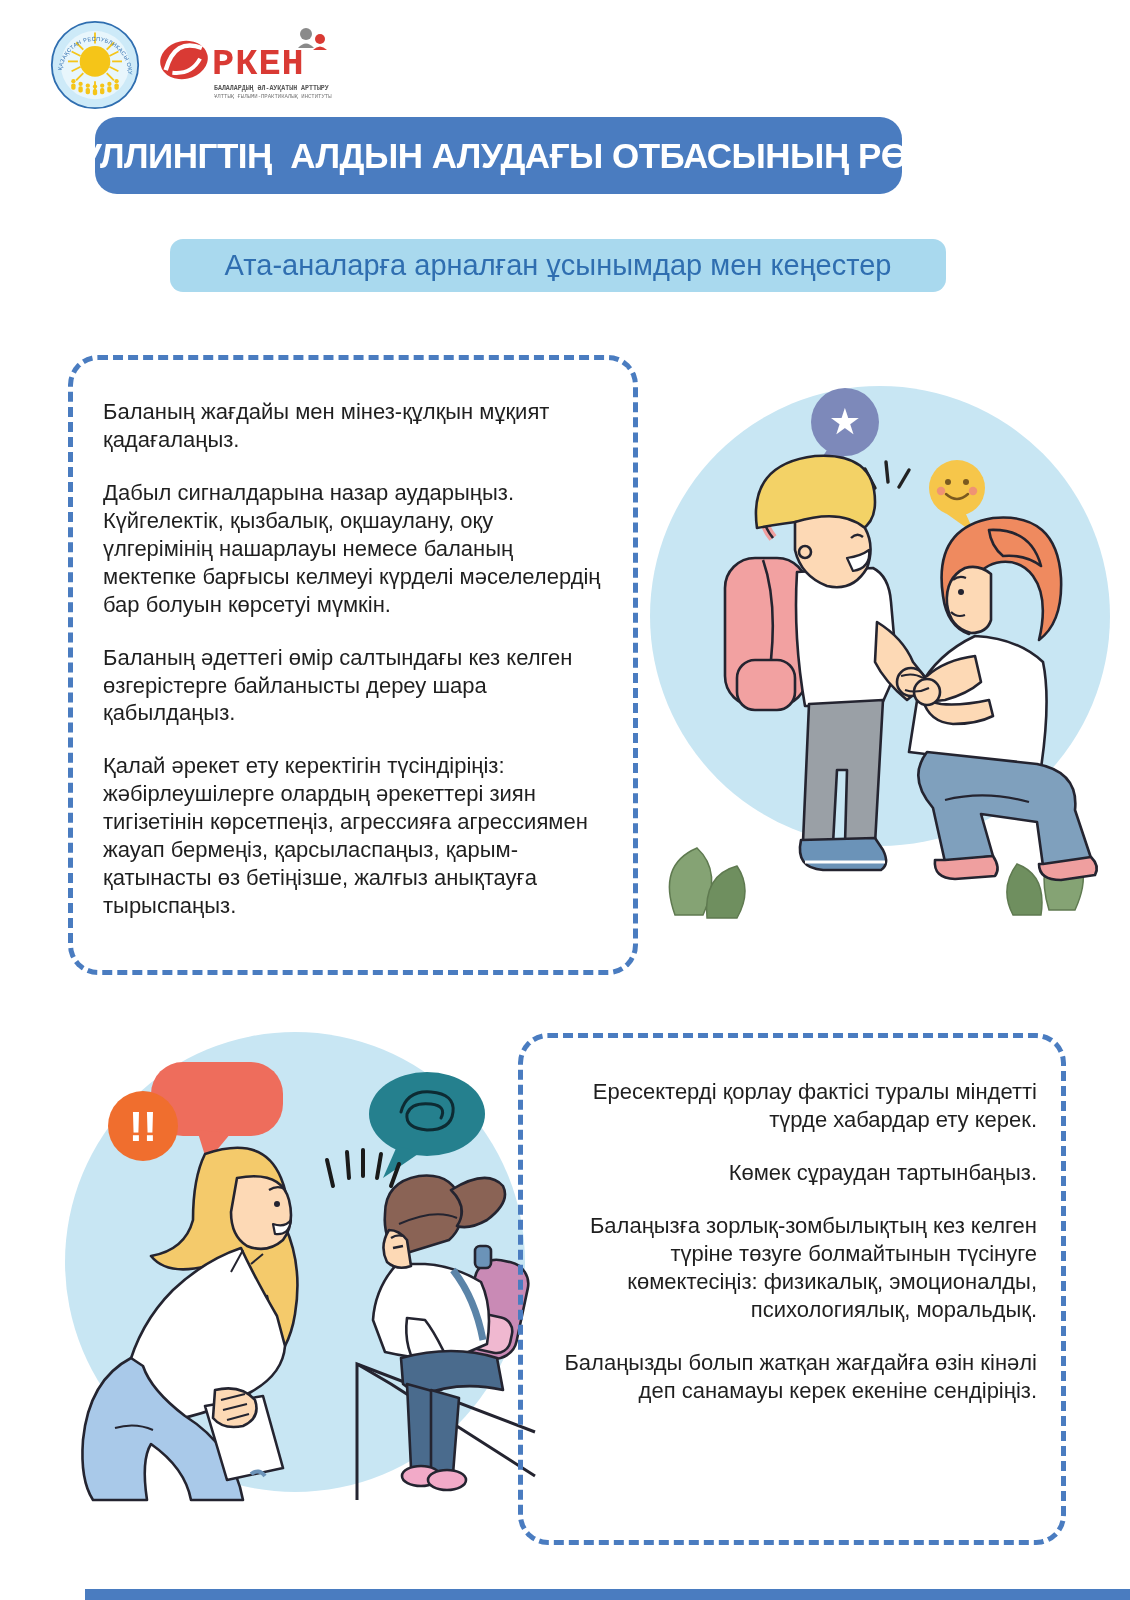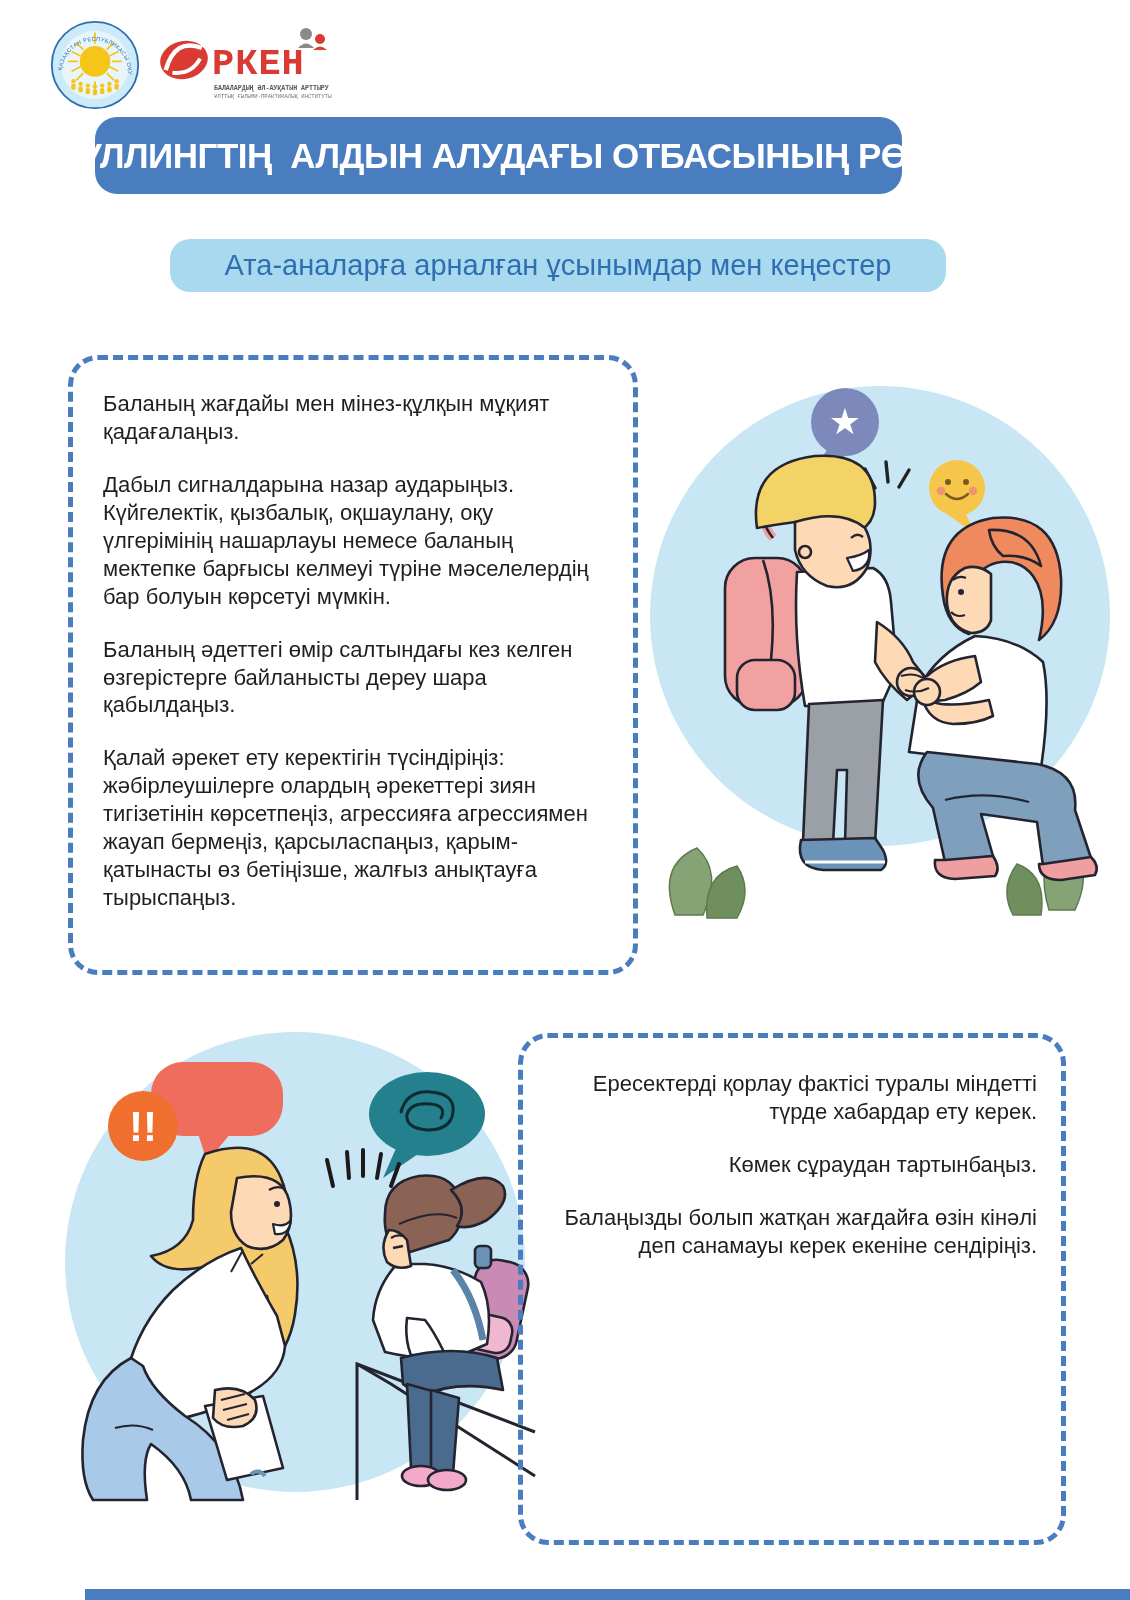--- a/index.html
+++ b/index.html
@@ -21,31 +21,31 @@
 
   
   .title-banner{
     position:absolute;left:95px;top:117px;width:807px;height:77px;
     background:var(--banner-blue);border-radius:22px;
     display:flex;align-items:center;justify-content:center;
     color:#fff;font-weight:bold;font-size:35px;letter-spacing:-0.5px;white-space:pre;
   }
   .subtitle-banner{
     position:absolute;left:170px;top:239px;width:776px;height:53px;
-    background:var(--subtitle-bg);border-radius:20px;
+    background:var(--subtitle-bg);border-radius:13px;
     display:flex;align-items:center;justify-content:center;
     color:var(--subtitle-text);font-size:29px;
   }
 
   
   .advice-box{
     position:absolute;border:5px dashed var(--dashed-border);
     color:var(--body-text);font-size:22px;line-height:1.27;
   }
-  .advice-box p{margin:0 0 25px 0;}
+  .advice-box p{margin:8px 0 25px 0;}
   .advice-box p:last-child{margin-bottom:0;}
   .advice-box-1{left:68px;top:355px;width:570px;min-height:620px;border-radius:30px;padding:30px 26px 24px 30px;}
   .advice-box-2{left:518px;top:1033px;width:548px;min-height:512px;border-radius:30px;padding:32px 24px 26px 30px;text-align:right;}
 
   .illus{position:absolute;}
   .illus-a{left:645px;top:370px;width:470px;height:595px;}
   .illus-b{left:55px;top:1028px;width:482px;height:492px;}
 
   .footer-bar{position:absolute;left:85px;top:1589px;width:1045px;height:11px;background:var(--banner-blue);}
 </style>
@@ -132,21 +132,21 @@
       <text x="56" y="72" font-size="5.6" fill="#777">ҰЛТТЫҚ ҒЫЛЫМИ-ПРАКТИКАЛЫҚ ИНСТИТУТЫ</text>
     </svg>
   </div>
 
   <div class="title-banner">БУЛЛИНГТІҢ  АЛДЫН АЛУДАҒЫ ОТБАСЫНЫҢ РӨЛІ</div>
 
   <div class="subtitle-banner">Ата-аналарға арналған ұсынымдар мен кеңестер</div>
 
   <div class="advice-box advice-box-1">
     <p>Баланың жағдайы мен мінез-құлқын мұқият қадағалаңыз.</p>
-    <p>Дабыл сигналдарына назар аударыңыз. Күйгелектік, қызбалық, оқшаулану, оқу үлгерімінің нашарлауы немесе баланың мектепке барғысы келмеуі түріне мәселелердің бар болуын көрсетуі мүмкін.</p>
+    <p>Дабыл сигналдарына назар аударыңыз. Күйгелектік, қызбалық, оқшаулану, оқу үлгерімінің нашарлауы немесе баланың мектепке барғысы келмеуі күрделі мәселелердің бар болуын көрсетуі мүмкін.</p>
     <p>Баланың әдеттегі өмір салтындағы кез келген өзгерістерге байланысты дереу шара қабылдаңыз.</p>
     <p>Қалай әрекет ету керектігін түсіндіріңіз: жәбірлеушілерге олардың әрекеттері зиян тигізетінін көрсетпеңіз, агрессияға агрессиямен жауап бермеңіз, қарсыласпаңыз, қарым-қатынасты өз бетіңізше, жалғыз анықтауға тырыспаңыз.</p>
   </div>
 
   <div class="illus illus-a">
     <svg viewBox="0 0 470 595" width="470" height="595">
       <circle cx="235" cy="246" r="230" fill="var(--illustration-bg)"></circle>
 
       <g stroke="#5f7a50" stroke-width="1.5">
         <path d="M30,545 Q12,495 52,478 Q78,502 58,545 Z" fill="#85a374"></path>
@@ -316,18 +316,19 @@
         <path d="M334,202 Q324,218 332,234 Q342,243 356,238 L352,212 Q344,202 334,202 Z" fill="#fdd9b5"></path>
         <line x1="338" y1="220" x2="348" y2="218"></line>
         <path d="M336,210 Q342,206 348,208" fill="none" stroke-width="2.2"></path>
       </g>
     </svg>
   </div>
 
   <div class="advice-box advice-box-2">
     <p>Ересектерді қорлау фактісі туралы міндетті түрде хабардар ету керек.</p>
     <p>Көмек сұраудан тартынбаңыз.</p>
+    <p>Балаңызға зорлық-зомбылықтың кез келген түріне төзуге болмайтынын түсінуге көмектесіңіз: физикалық, эмоционалды, психологиялық, моральдық.</p>
     <p>Балаңызды болып жатқан жағдайға өзін кінәлі деп санамауы керек екеніне сендіріңіз.</p>
   </div>
 
   <div class="footer-bar"></div>
 
 </div>
 
 </body></html>

